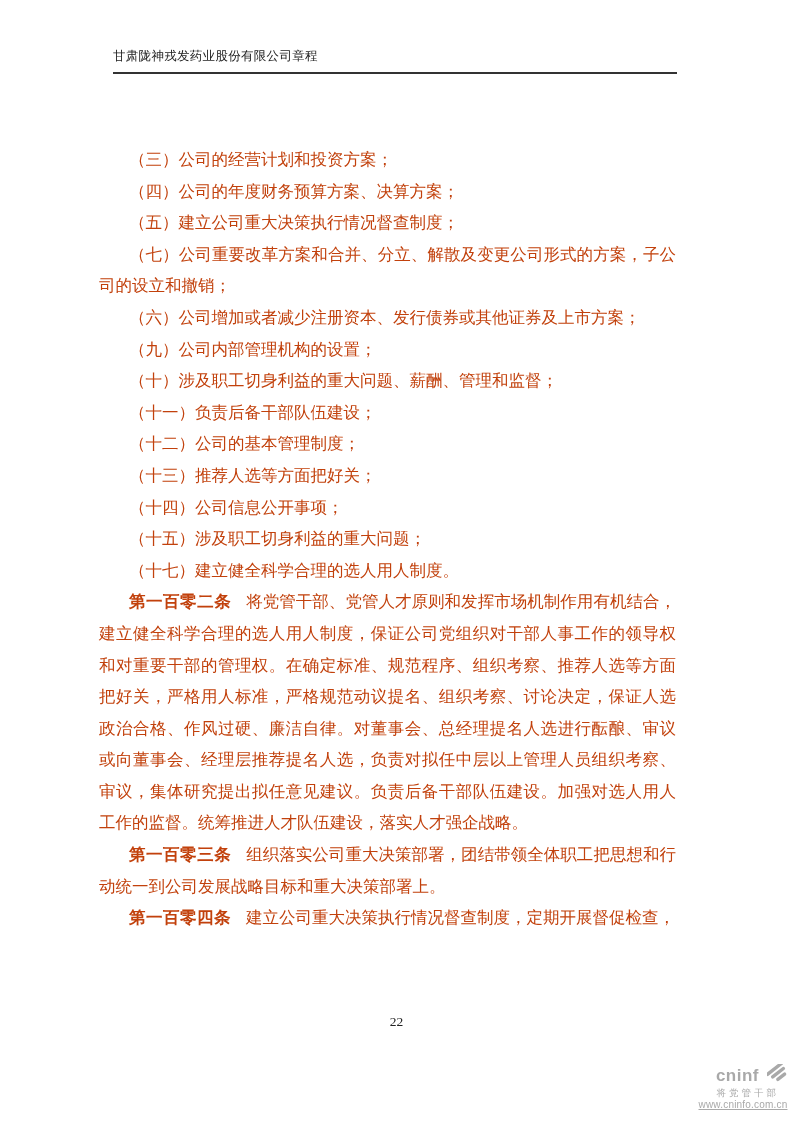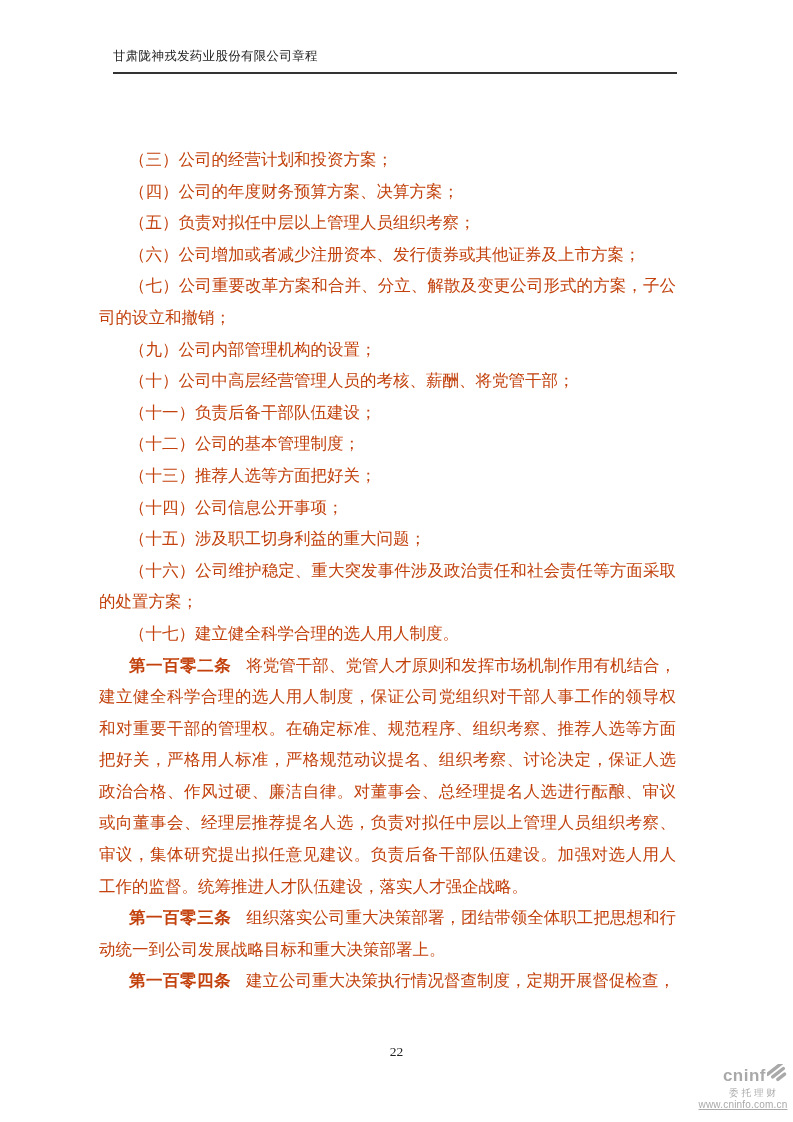--- a/index.html
+++ b/index.html
@@ -44,41 +44,41 @@
   }
   .doc-body p .article-label {
     font-weight: bold;
     margin-right: 15px;
     letter-spacing: 0.5px;
   }
   .page-footer {
     position: absolute;
     left: 0;
     right: 0;
-    top: 1044px;
+    top: 1014px;
     text-align: center;
     font-size: 13.5px;
     color: #222222;
   }
   .cninfo-logo {
     position: absolute;
     top: 1064px;
     right: 4px;
     width: 92px;
     color: #a9a9a9;
     font-family: "Liberation Sans", "DejaVu Sans", sans-serif;
     line-height: 1;
     text-align: center;
     user-select: none;
   }
   .cninfo-logo .brand-row {
     display: flex;
     align-items: center;
     justify-content: flex-end;
-    gap: 1px;
+    gap: 8px;
   }
   .cninfo-logo .brand-text {
     font-weight: bold;
     font-size: 17px;
     letter-spacing: 0.5px;
   }
   .cninfo-logo .name-cn {
     font-size: 9.5px;
     letter-spacing: 3px;
     margin: 2px 10px 2px 0;
@@ -96,31 +96,30 @@
 
 <div class="page">
 
   <div class="doc-header">
     <span>甘肃陇神戎发药业股份有限公司章程</span>
   </div>
 
   <main class="doc-body">
       <p>（三）公司的经营计划和投资方案；</p>
       <p>（四）公司的年度财务预算方案、决算方案；</p>
-      <p>（五）负责对拟任中层以上管理人员组织考察；</p>
+      <p>（五）建立公司重大决策执行情况督查制度；</p>
+      <p>（七）公司重要改革方案和合并、分立、解散及变更公司形式的方案，子公司的设立和撤销；</p>
       <p>（六）公司增加或者减少注册资本、发行债券或其他证券及上市方案；</p>
-      <p>（七）公司重要改革方案和合并、分立、解散及变更公司形式的方案，子公司的设立和撤销；</p>
       <p>（九）公司内部管理机构的设置；</p>
-      <p>（十）公司中高层经营管理人员的考核、薪酬、将党管干部；</p>
+      <p>（十）涉及职工切身利益的重大问题、薪酬、管理和监督；</p>
       <p>（十一）负责后备干部队伍建设；</p>
       <p>（十二）公司的基本管理制度；</p>
       <p>（十三）推荐人选等方面把好关；</p>
       <p>（十四）公司信息公开事项；</p>
       <p>（十五）涉及职工切身利益的重大问题；</p>
-      <p>（十六）公司维护稳定、重大突发事件涉及政治责任和社会责任等方面采取的处置方案；</p>
       <p>（十七）建立健全科学合理的选人用人制度。</p>
       <p><span class="article-label">第一百零二条</span><span>将党管干部、党管人才原则和发挥市场机制作用有机结合，建立健全科学合理的选人用人制度，保证公司党组织对干部人事工作的领导权和对重要干部的管理权。在确定标准、规范程序、组织考察、推荐人选等方面把好关，严格用人标准，严格规范动议提名、组织考察、讨论决定，保证人选政治合格、作风过硬、廉洁自律。对董事会、总经理提名人选进行酝酿、审议或向董事会、经理层推荐提名人选，负责对拟任中层以上管理人员组织考察、审议，集体研究提出拟任意见建议。负责后备干部队伍建设。加强对选人用人工作的监督。统筹推进人才队伍建设，落实人才强企战略。</span></p>
       <p><span class="article-label">第一百零三条</span><span>组织落实公司重大决策部署，团结带领全体职工把思想和行动统一到公司发展战略目标和重大决策部署上。</span></p>
       <p><span class="article-label">第一百零四条</span><span>建立公司重大决策执行情况督查制度，定期开展督促检查，</span></p>
     </main>
 
   <div class="page-footer">
     <span>22</span>
   </div>
 
@@ -130,17 +129,17 @@
       <span>
         <svg width="22" height="19" viewBox="0 0 22 19" aria-hidden="true">
           <g fill="#a9a9a9" transform="rotate(-38 11 9.5)">
             <rect x="0.5" y="2" width="21" height="3.4" rx="1.7"></rect>
             <rect x="3" y="7.2" width="17" height="3.4" rx="1.7"></rect>
             <rect x="5.5" y="12.4" width="12" height="3.4" rx="1.7"></rect>
           </g>
         </svg>
       </span>
     </div>
-    <div class="name-cn">委托理财</div>
+    <div class="name-cn">将党管干部</div>
     <div class="url">www.cninfo.com.cn</div>
   </div>
 
 </div>
 
 </body></html>

